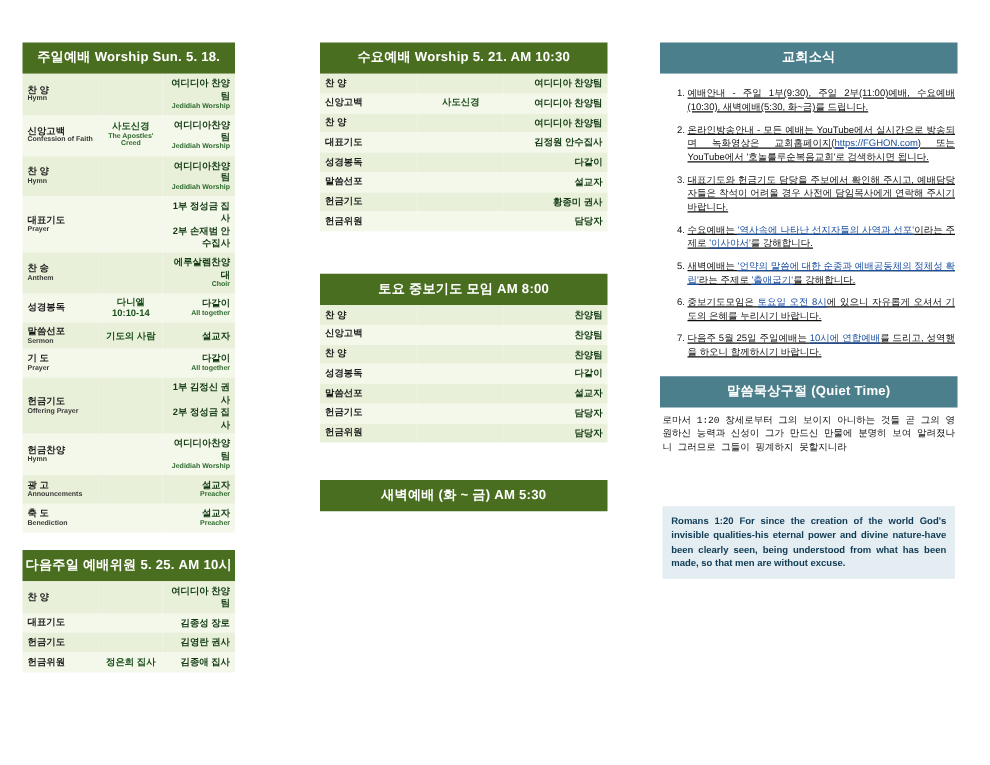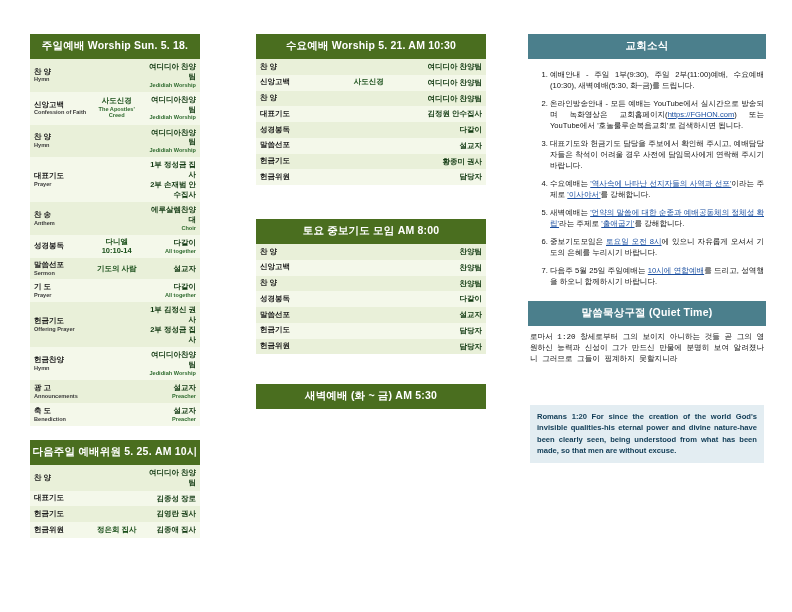--- a/index.html
+++ b/index.html
@@ -10,21 +10,21 @@
     font-family: "Liberation Sans", sans-serif;
   }
   .page {
     position: relative;
     width: 792px; height: 612px;
     background: #ffffff;
     overflow: hidden;
   }
   
   .col { position: absolute; top: 34px; }
-  .col1 { left: 30px; width: 170px; }
+  .col1 { left: 18px; width: 170px; }
   .col2 { left: 256px; width: 230px; }
   .col3 { left: 528px; width: 238px; }
 
   
   .bar {
     background: #4a6e1f;
     color: #ffffff;
     text-align: center;
     font-weight: bold;
     font-size: 10.5px;
@@ -91,20 +91,21 @@
   .notice-body {
     background: #ffffff;
     padding: 6px 2px 0 2px;
   }
   ol.notices {
     margin: 4px 0 0 0;
     padding-left: 20px;
     font-size: 7.6px;
     line-height: 1.45;
     color: #111;
+    text-decoration: underline;
   }
   ol.notices li { margin-bottom: 7px; text-align: justify; }
   ol.notices li .hl { color: #1b4fa0; text-decoration: underline; }
 
   
   .qt-body { padding: 6px 2px 0 2px; }
   .qt-kr {
     font-size: 7.6px; line-height: 1.45; color: #111; text-align: justify;
     margin-bottom: 6px;
     font-family: Liberation Mono, monospace;

